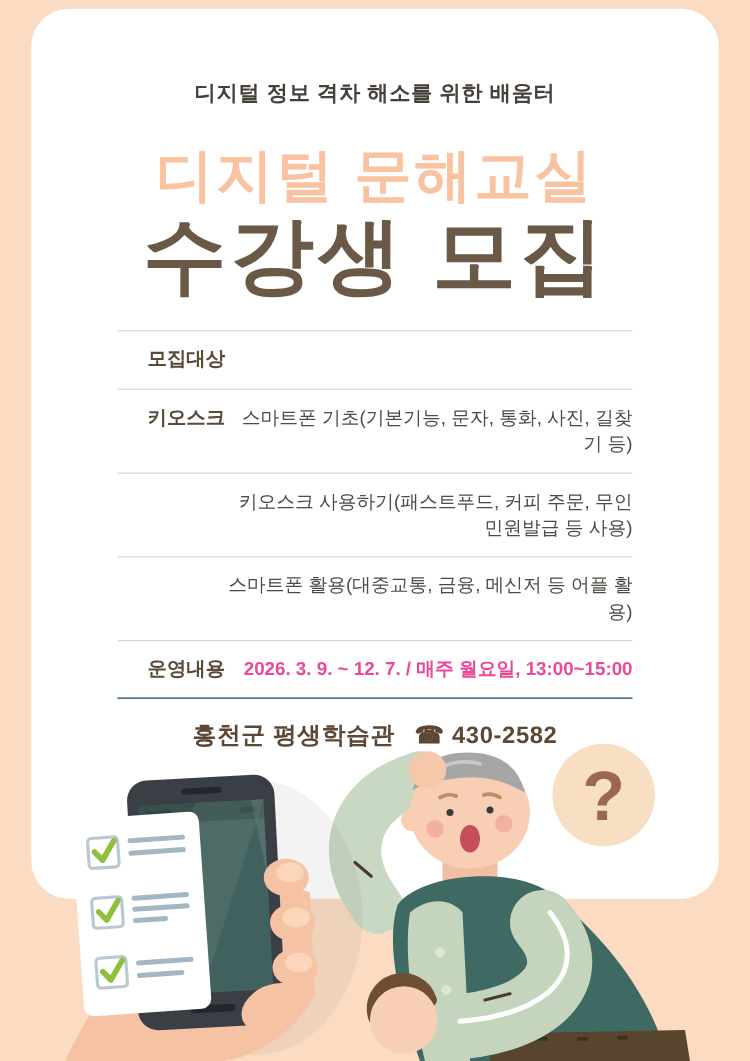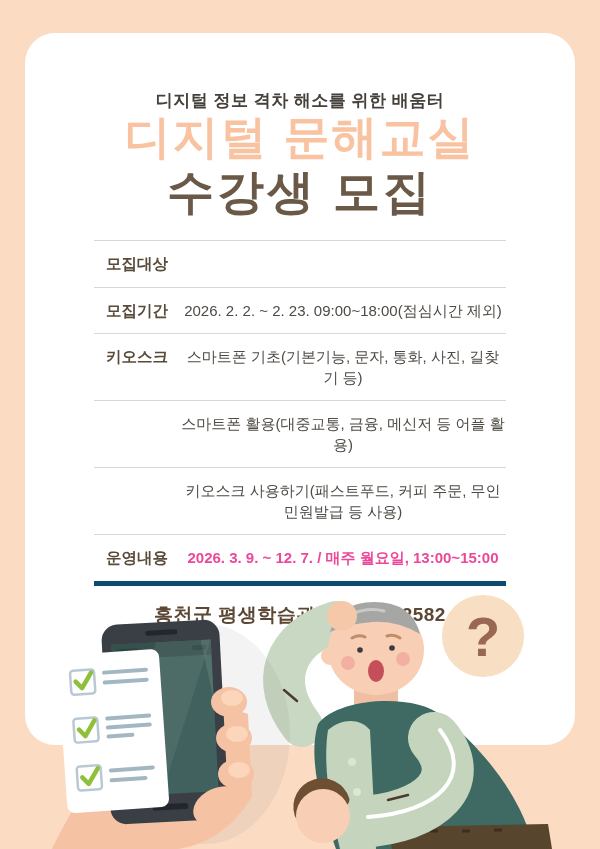--- a/index.html
+++ b/index.html
@@ -5,55 +5,55 @@
   html,body{margin:0;padding:0;}
   body{
     width:600px;height:849px;
     background:#fbdcc3;
     font-family:"Liberation Sans", sans-serif;
     position:relative;
     overflow:hidden;
   }
   .card{
     position:absolute;
-    left:25px; top:33px;
+    left:25px; top:7px;
     width:550px; height:712px;
     background:#ffffff;
     border-radius:30px;
     box-sizing:border-box;
     padding-top:56px;
     text-align:center;
   }
   .subtitle{
     font-size:17px;
     font-weight:bold;
     color:#46403a;
     letter-spacing:0.5px;
   }
   .title1{
-    margin:0 0 0 0;
+    margin:29px 0 0 0;
     font-size:46px;
     line-height:1.1;
     font-weight:800;
     color:#f9c3a2;
     letter-spacing:2px;
   }
   .title2{
     margin:4px 0 0 0;
-    font-size:47px;
+    font-size:67px;
     line-height:1.05;
     font-weight:800;
     color:#6b5947;
     letter-spacing:3px;
   }
   .info-table{
     width:412px;
     margin:24px auto 0 auto;
-    text-align:center;
-    border-bottom:5px solid #0c4a6e;
+    text-align:right;
+    border-bottom:1px solid #0c4a6e;
   }
   .row{
     display:flex;
     align-items:flex-start;
     border-top:1px solid #dcd7d2;
     padding:12px 0;
   }
   .row .label{
     flex:none;
     width:86px;
@@ -96,34 +96,30 @@
 
     <div class="subtitle">디지털 정보 격차 해소를 위한 배움터</div>
     <h1 class="title1">디지털 문해교실</h1>
     <h1 class="title2">수강생 모집</h1>
 
     <div class="info-table">
       <div class="row">
         <div class="label">모집대상</div>
       </div>
       <div class="row">
-        <div class="label">모집기간</div>
-        <div class="value">2026. 2. 2. ~ 2. 23. 09:00~18:00(점심시간 제외)</div>
-      </div>
-      <div class="row">
         <div class="label">키오스크</div>
         <div class="value">스마트폰 기초(기본기능, 문자, 통화, 사진, 길찾기 등)</div>
       </div>
       <div class="row">
         <div class="label"></div>
+        <div class="value">키오스크 사용하기(패스트푸드, 커피 주문, 무인민원발급 등 사용)</div>
+      </div>
+      <div class="row">
+        <div class="label"></div>
         <div class="value">스마트폰 활용(대중교통, 금융, 메신저 등 어플 활용)</div>
-      </div>
-      <div class="row">
-        <div class="label"></div>
-        <div class="value">키오스크 사용하기(패스트푸드, 커피 주문, 무인민원발급 등 사용)</div>
       </div>
       <div class="row">
         <div class="label">운영내용</div>
         <div class="value emph">2026. 3. 9. ~ 12. 7. / 매주 월요일, 13:00~15:00</div>
       </div>
     </div>
 
     <div class="contact">
       <span>홍천군 평생학습관</span>
       <span class="phone-part">☎</span>

